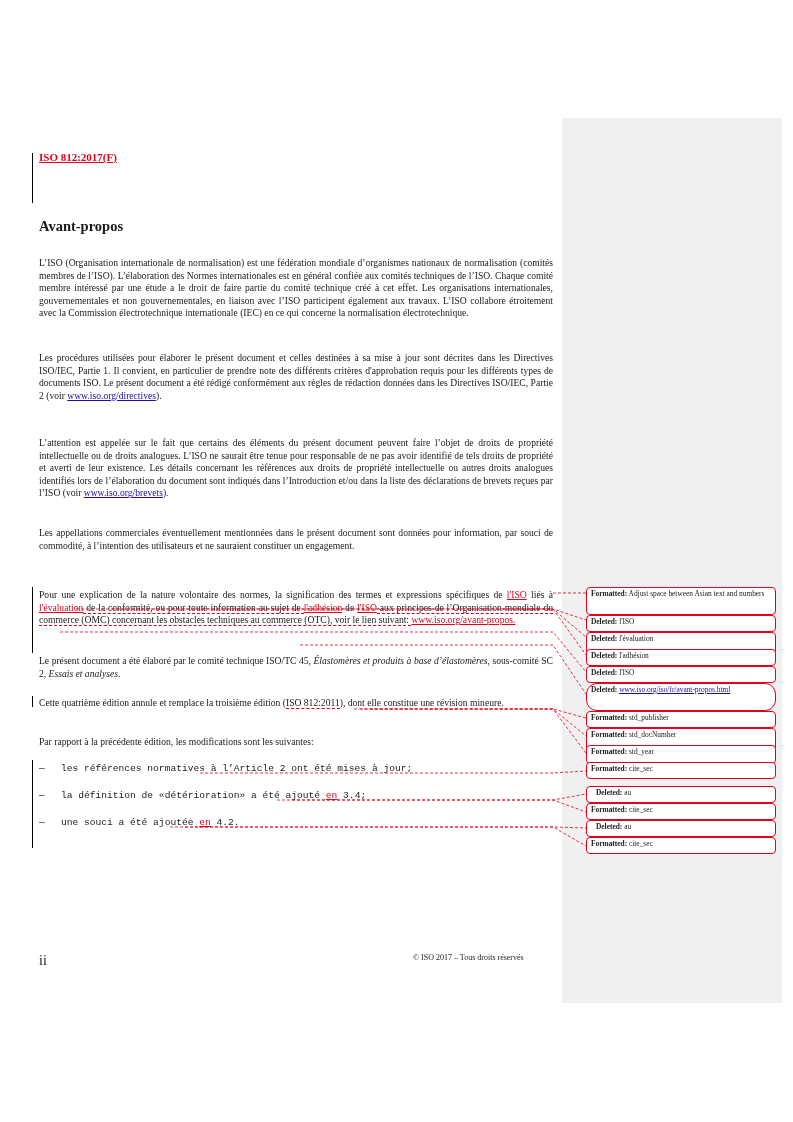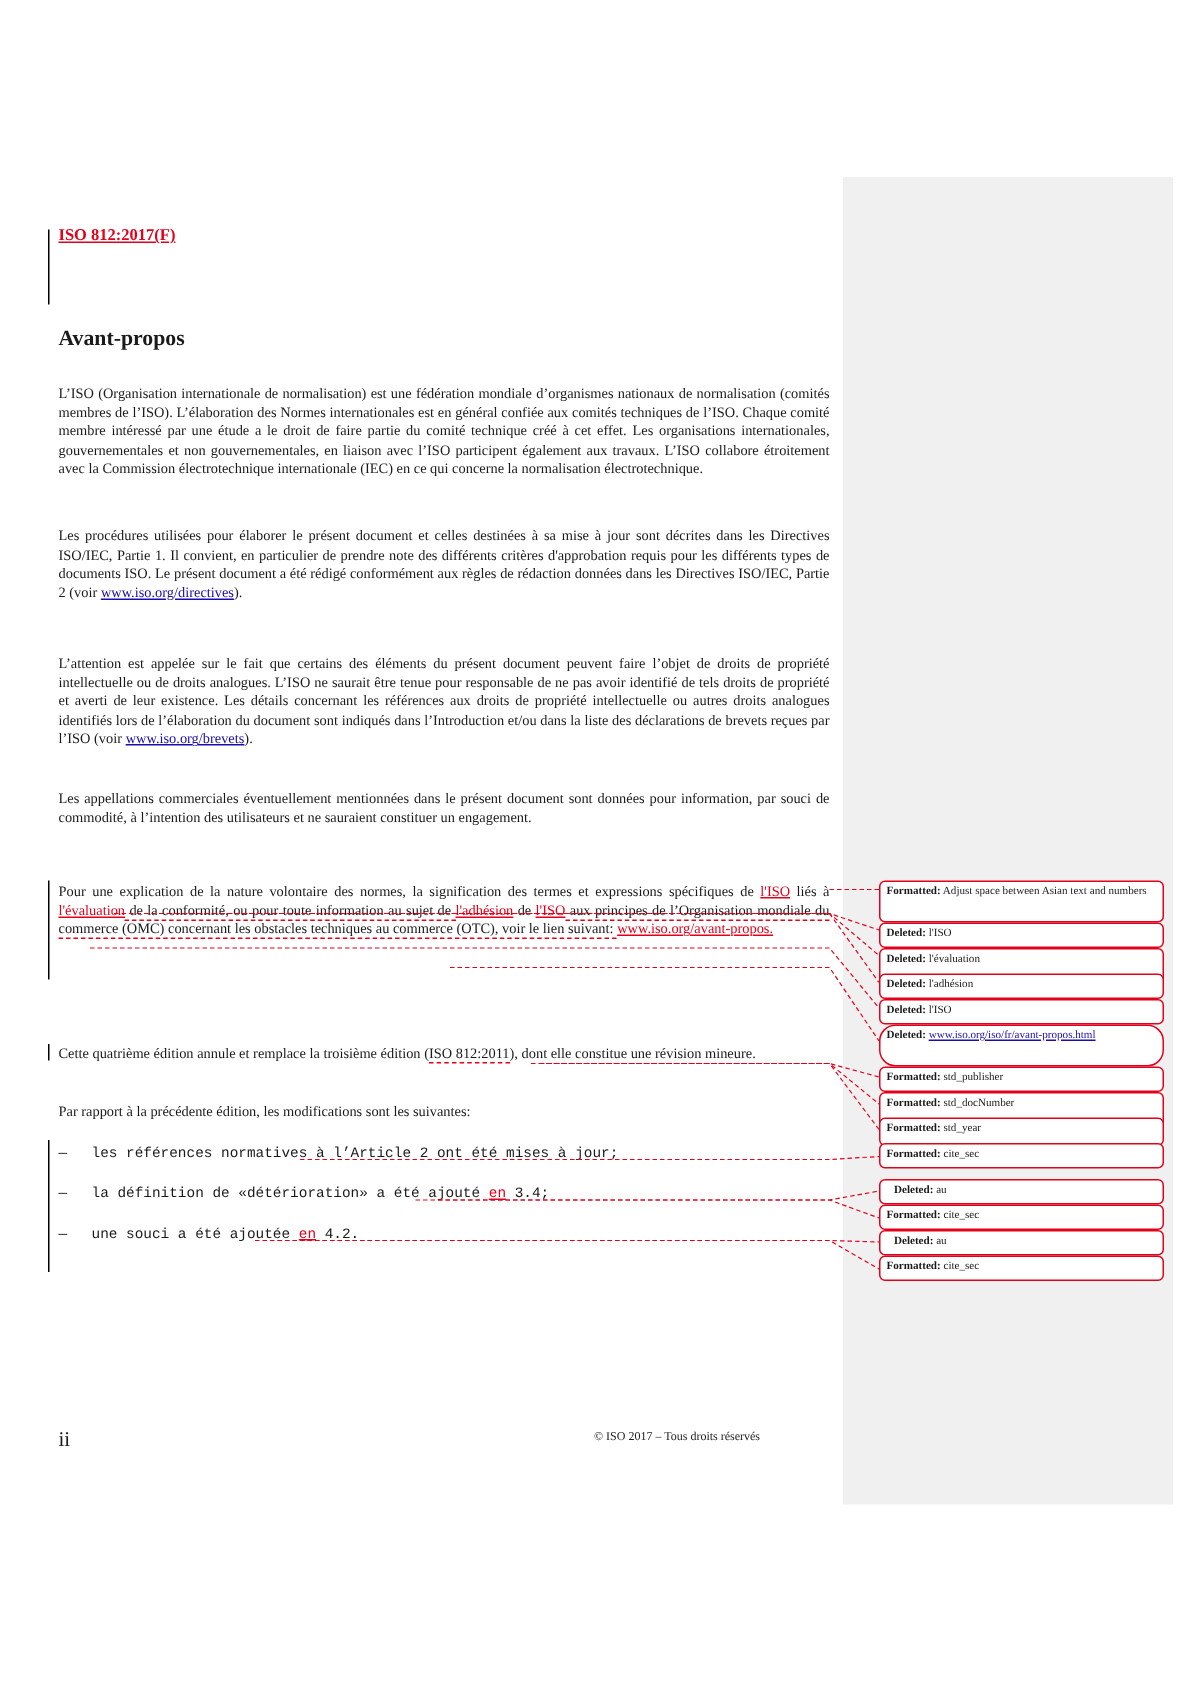--- a/index.html
+++ b/index.html
@@ -10,21 +10,21 @@
   .changebar { position:absolute; left:32px; width:1px; background:#000; }
   .header { position:absolute; left:39px; top:151px; font-size:11px; font-weight:bold; color:#e2001a; text-decoration:underline; font-family:"Liberation Serif",serif; }
   .title { position:absolute; left:39px; top:218px; font-size:14.5px; font-weight:bold; font-family:"Liberation Serif",serif; }
   .para { position:absolute; left:39px; width:514px; font-size:9.6px; line-height:12.6px; text-align:justify; font-family:"Liberation Serif",serif; }
   .para a.link { color:#1a0dab; text-decoration:underline; }
   .ins { color:#e2001a; text-decoration:underline; }
   .dashed { border-bottom:1px dashed #e2001a; }
   .list-item { position:absolute; left:39px; font-size:9.6px; font-family:Liberation Mono, monospace; white-space:nowrap; }
   .list-item .dash { display:inline-block; width:22px; }
   .footer-left { position:absolute; left:39px; top:953px; font-size:14px; font-family:"Liberation Serif",serif; }
-  .footer-right { position:absolute; left:396px; top:953px; font-size:8px; font-family:"Liberation Serif",serif; }
+  .footer-right { position:absolute; left:413px; top:953px; font-size:8px; font-family:"Liberation Serif",serif; }
   .balloon { position:absolute; left:586px; width:190px; background:#fff; border:1.5px solid #e2001a; border-radius:4px;
              font-size:7.4px; line-height:9.4px; padding:1px 4px; box-sizing:border-box; font-family:"Liberation Serif",serif; }
   .balloon b { font-weight:bold; }
   .balloon a { color:#1a0dab; text-decoration:underline; }
   svg.connectors { position:absolute; left:0; top:0; width:793px; height:1122px; pointer-events:none; }
 </style>
 </head>
 <body>
 
 <div class="page">
@@ -48,20 +48,23 @@
   <div class="para" style="top:437px;">
     <span>L’attention est appelée sur le fait que certains des éléments du présent document peuvent faire l’objet de droits de propriété intellectuelle ou de droits analogues. L’ISO ne saurait être tenue pour responsable de ne pas avoir identifié de tels droits de propriété et averti de leur existence. Les détails concernant les références aux droits de propriété intellectuelle ou autres droits analogues identifiés lors de l’élaboration du document sont indiqués dans l’Introduction et/ou dans la liste des déclarations de brevets reçues par l’ISO (voir </span><a class="link">www.iso.org/brevets</a><span>).</span>
   </div>
 
   <div class="para" style="top:527px;">Les appellations commerciales éventuellement mentionnées dans le présent document sont données pour information, par souci de commodité, à l’intention des utilisateurs et ne sauraient constituer un engagement.</div>
 
   <div class="para" style="top:589px;">
     <span>Pour une explication de la nature volontaire des normes, la signification des termes et expressions spécifiques de </span><span class="ins">l'ISO</span><span> liés à </span><span class="ins">l'évaluation</span><span class="dashed"> de la conformité, ou pour toute information au sujet de </span><span class="ins">l'adhésion</span><span> de </span><span class="ins">l'ISO</span><span class="dashed"> aux principes de l’Organisation mondiale du commerce (OMC) concernant les obstacles techniques au commerce (OTC), voir le lien suivant: </span><span class="ins">www.iso.org/avant-propos.</span>
   </div>
 
+  <div class="para" style="top:655px;">
+    <span>Le présent document a été élaboré par le comité technique ISO/TC 45, </span><i>Élastomères et produits à base d’élastomères</i><span>, sous-comité SC 2, </span><i>Essais et analyses</i><span>.</span>
+  </div>
 
   <div class="para" style="top:697px;">
     <span>Cette quatrième édition annule et remplace la troisième édition (</span><span class="dashed">ISO 812:2011</span><span>), dont elle constitue une révision mineure.</span>
   </div>
 
   <div class="para" style="top:736px;">Par rapport à la précédente édition, les modifications sont les suivantes:</div>
 
   <div class="list-item" style="top:763px;">
     <span class="dash">—</span><span>les références normatives à l’Article 2 ont été mises à jour;</span>
   </div>

